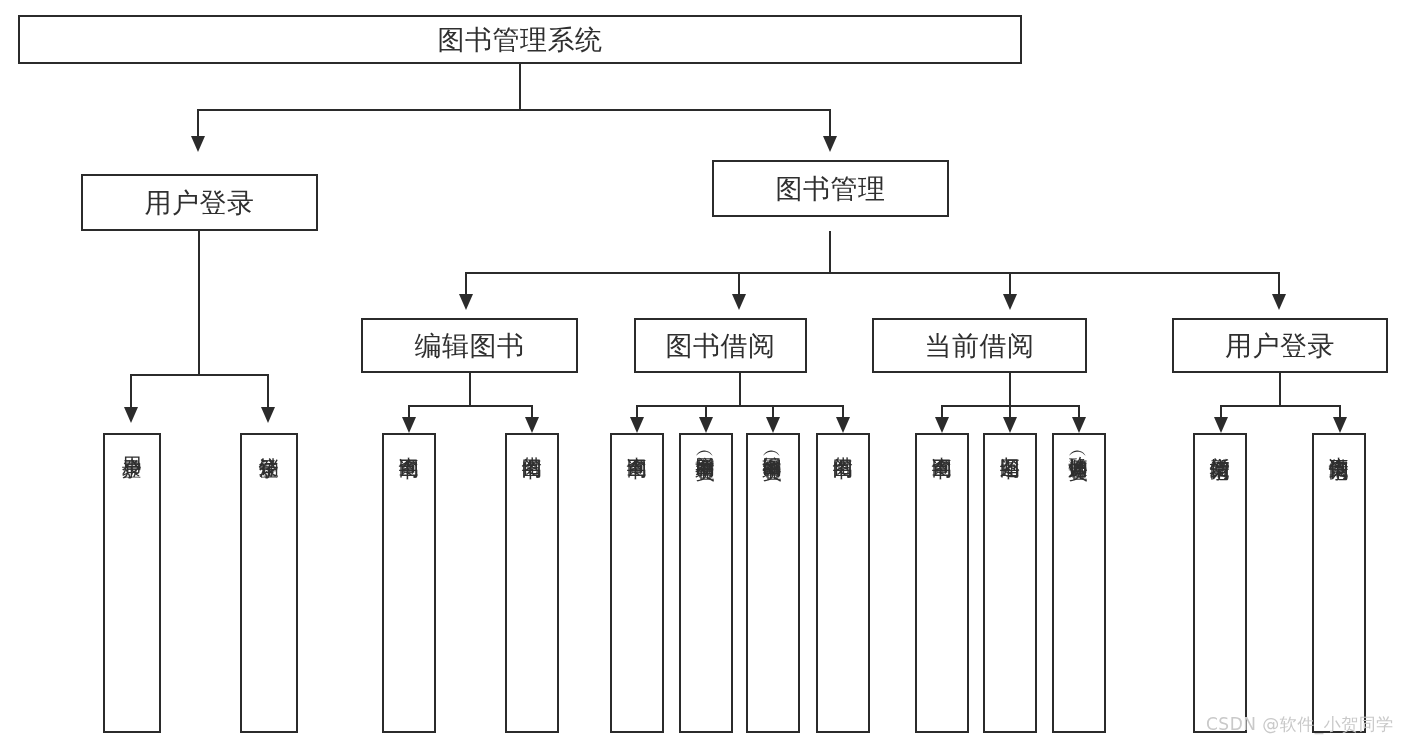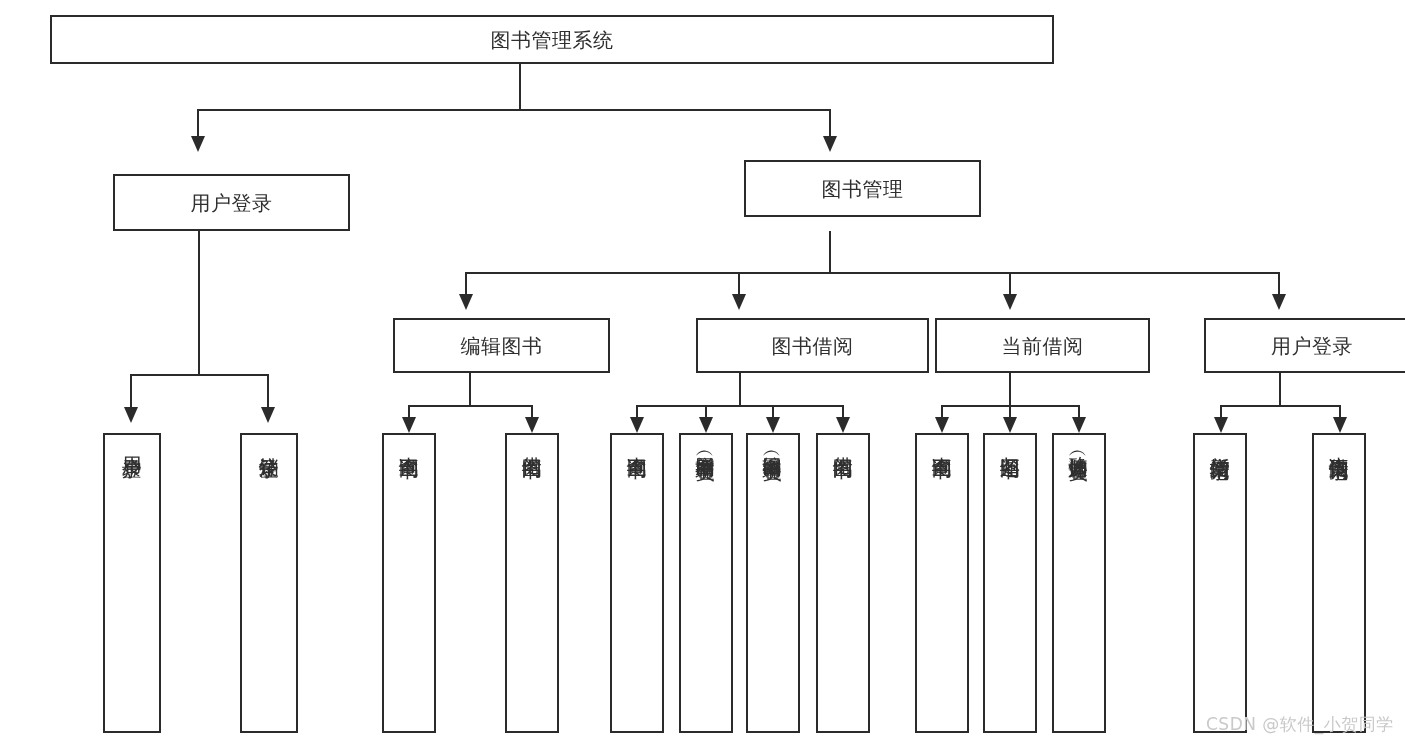--- a/index.html
+++ b/index.html
@@ -20,24 +20,23 @@
     box-sizing: border-box;
     border: 2px solid #2b2b2b;
     background: #ffffff;
     display: flex;
     align-items: center;
     justify-content: center;
     color: #2f2f2f;
   }
   
   .node.h {
-    font-size: 20px;
+    font-size: 27px;
     letter-spacing: 0.5px;
     line-height: 1.1;
-    margin-left: 32px;
   }
   .node.h .label {
     white-space: nowrap;
   }
   
   .node.v {
     align-items: flex-start;
     justify-content: center;
     padding-top: 6px;
   }
@@ -121,24 +120,24 @@
   <div class="vline" style="left:738px; top:272px; width:2px; height:22px;"></div>
   <div class="arrow" style="left:732px; top:294px;"></div>
   <div class="vline" style="left:1009px; top:272px; width:2px; height:22px;"></div>
   <div class="arrow" style="left:1003px; top:294px;"></div>
   <div class="vline" style="left:1278px; top:272px; width:2px; height:22px;"></div>
   <div class="arrow" style="left:1272px; top:294px;"></div>
 
   <div class="node h" style="left:361px; top:318px; width:217px; height:55px;">
     <span class="label">编辑图书</span>
   </div>
-  <div class="node h" style="left:664px; top:318px; width:233px; height:55px;">
+  <div class="node h" style="left:634px; top:318px; width:173px; height:55px;">
     <span class="label">图书借阅</span>
   </div>
-  <div class="node h" style="left:903px; top:318px; width:215px; height:55px;text-align:center;">
+  <div class="node h" style="left:872px; top:318px; width:215px; height:55px;text-align:center;">
     <span class="label">当前借阅</span>
   </div>
   <div class="node h" style="left:1172px; top:318px; width:216px; height:55px;">
     <span class="label">用户登录</span>
   </div>
 
   <div class="vline" style="left:469px; top:373px; width:2px; height:32px;"></div>
   <div class="hline" style="left:408px; top:405px; width:124px; height:2px;"></div>
   <div class="vline" style="left:408px; top:405px; width:2px; height:12px;"></div>
   <div class="arrow" style="left:402px; top:417px;"></div>

